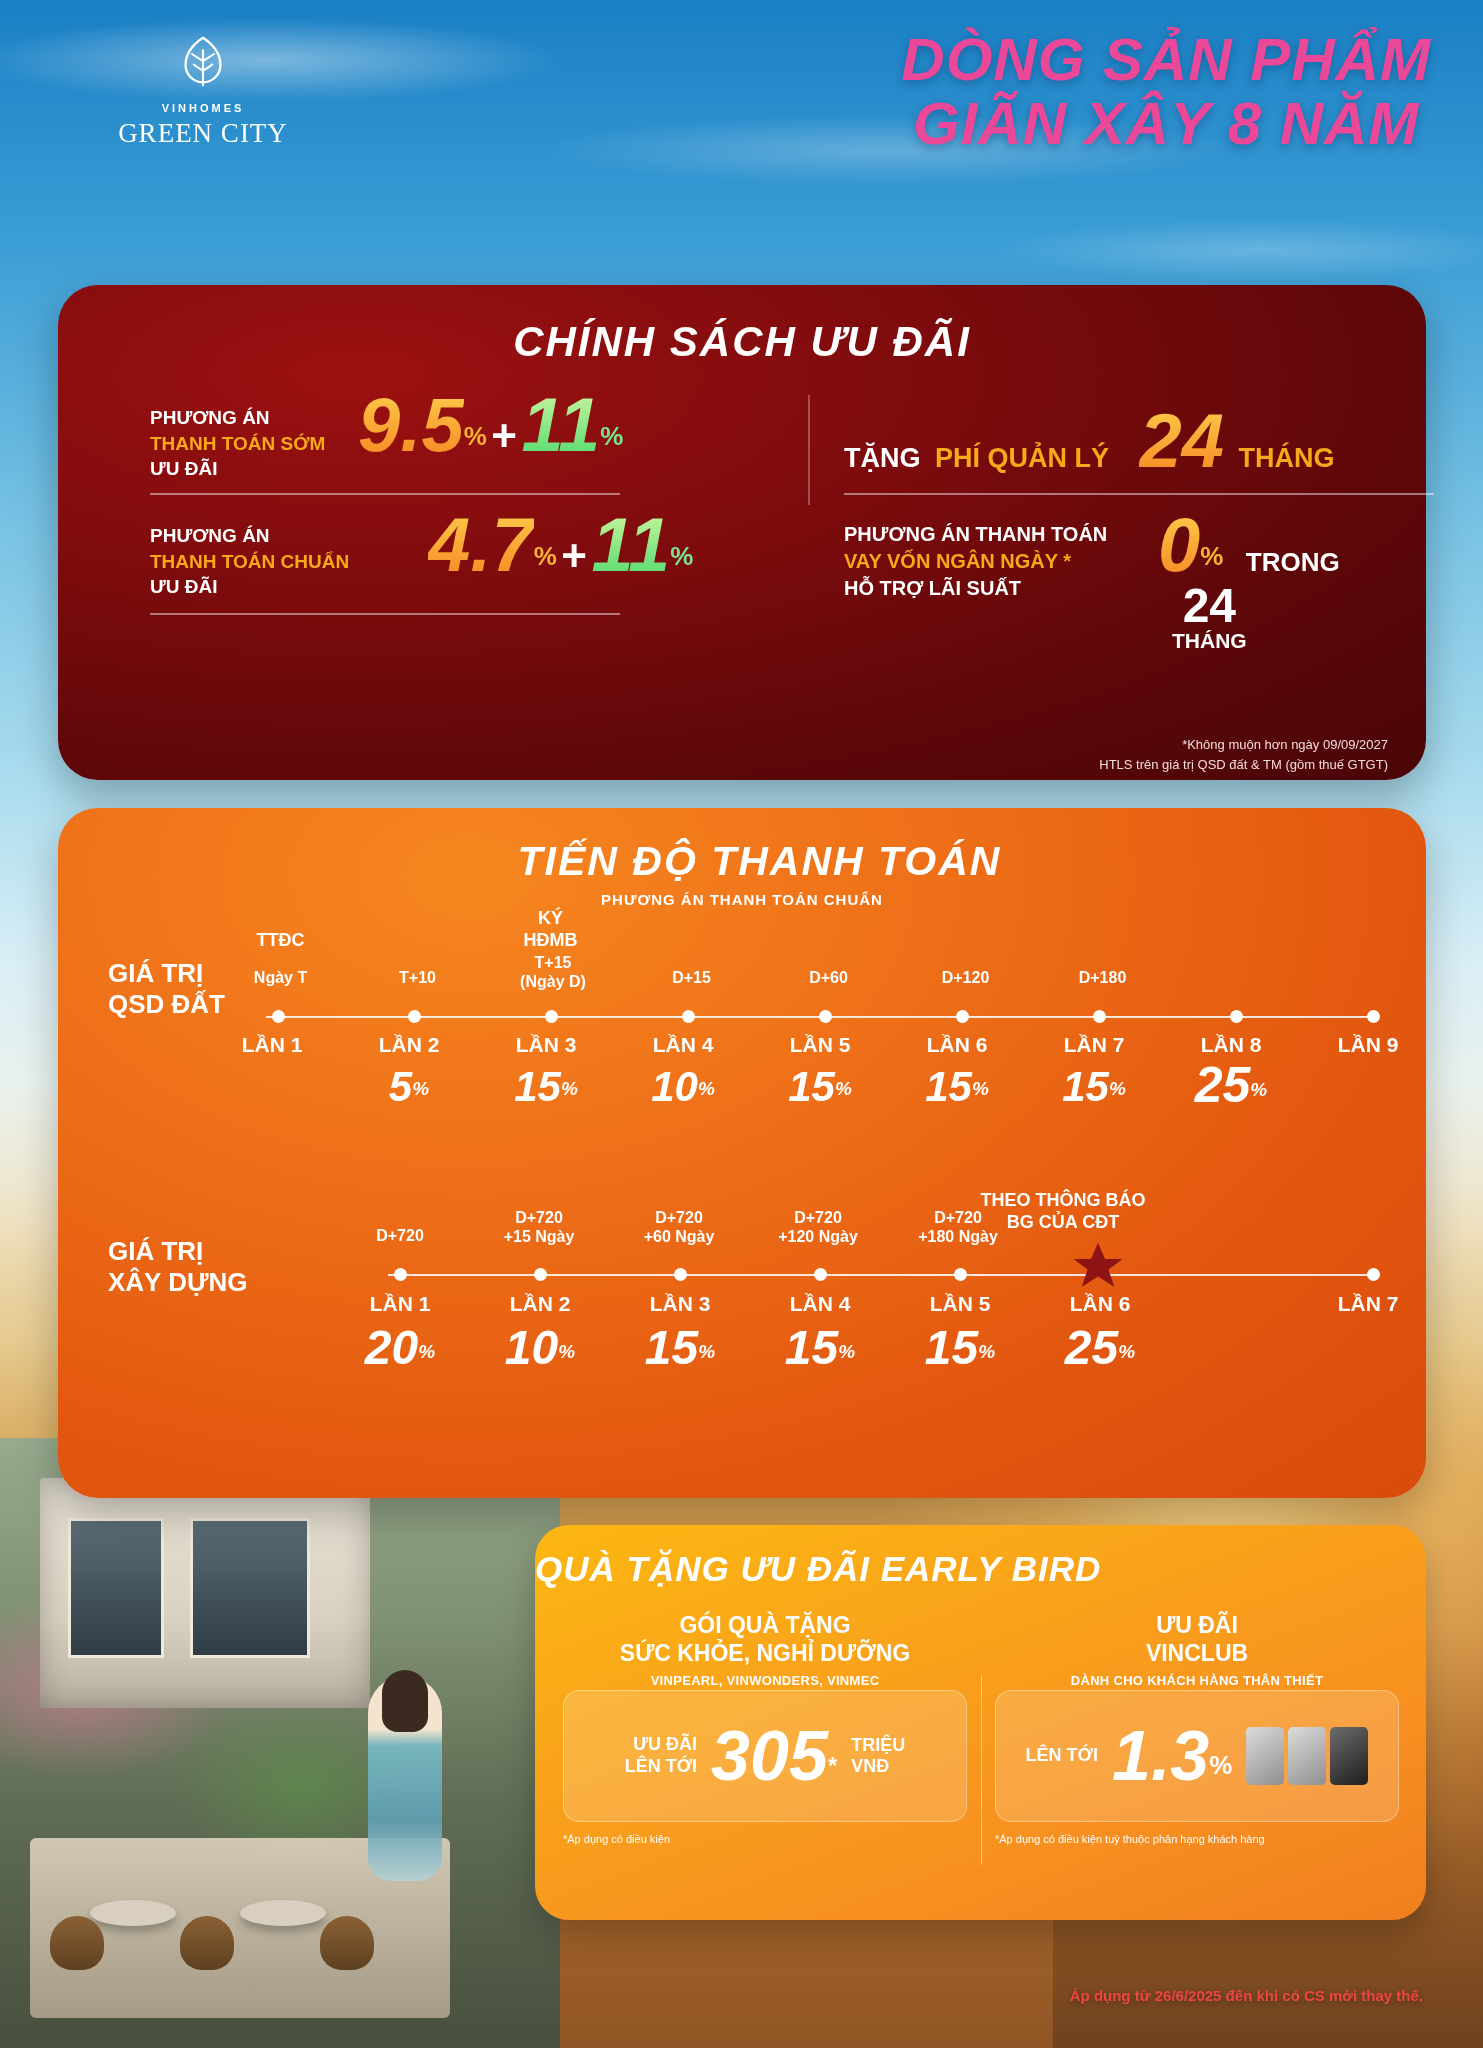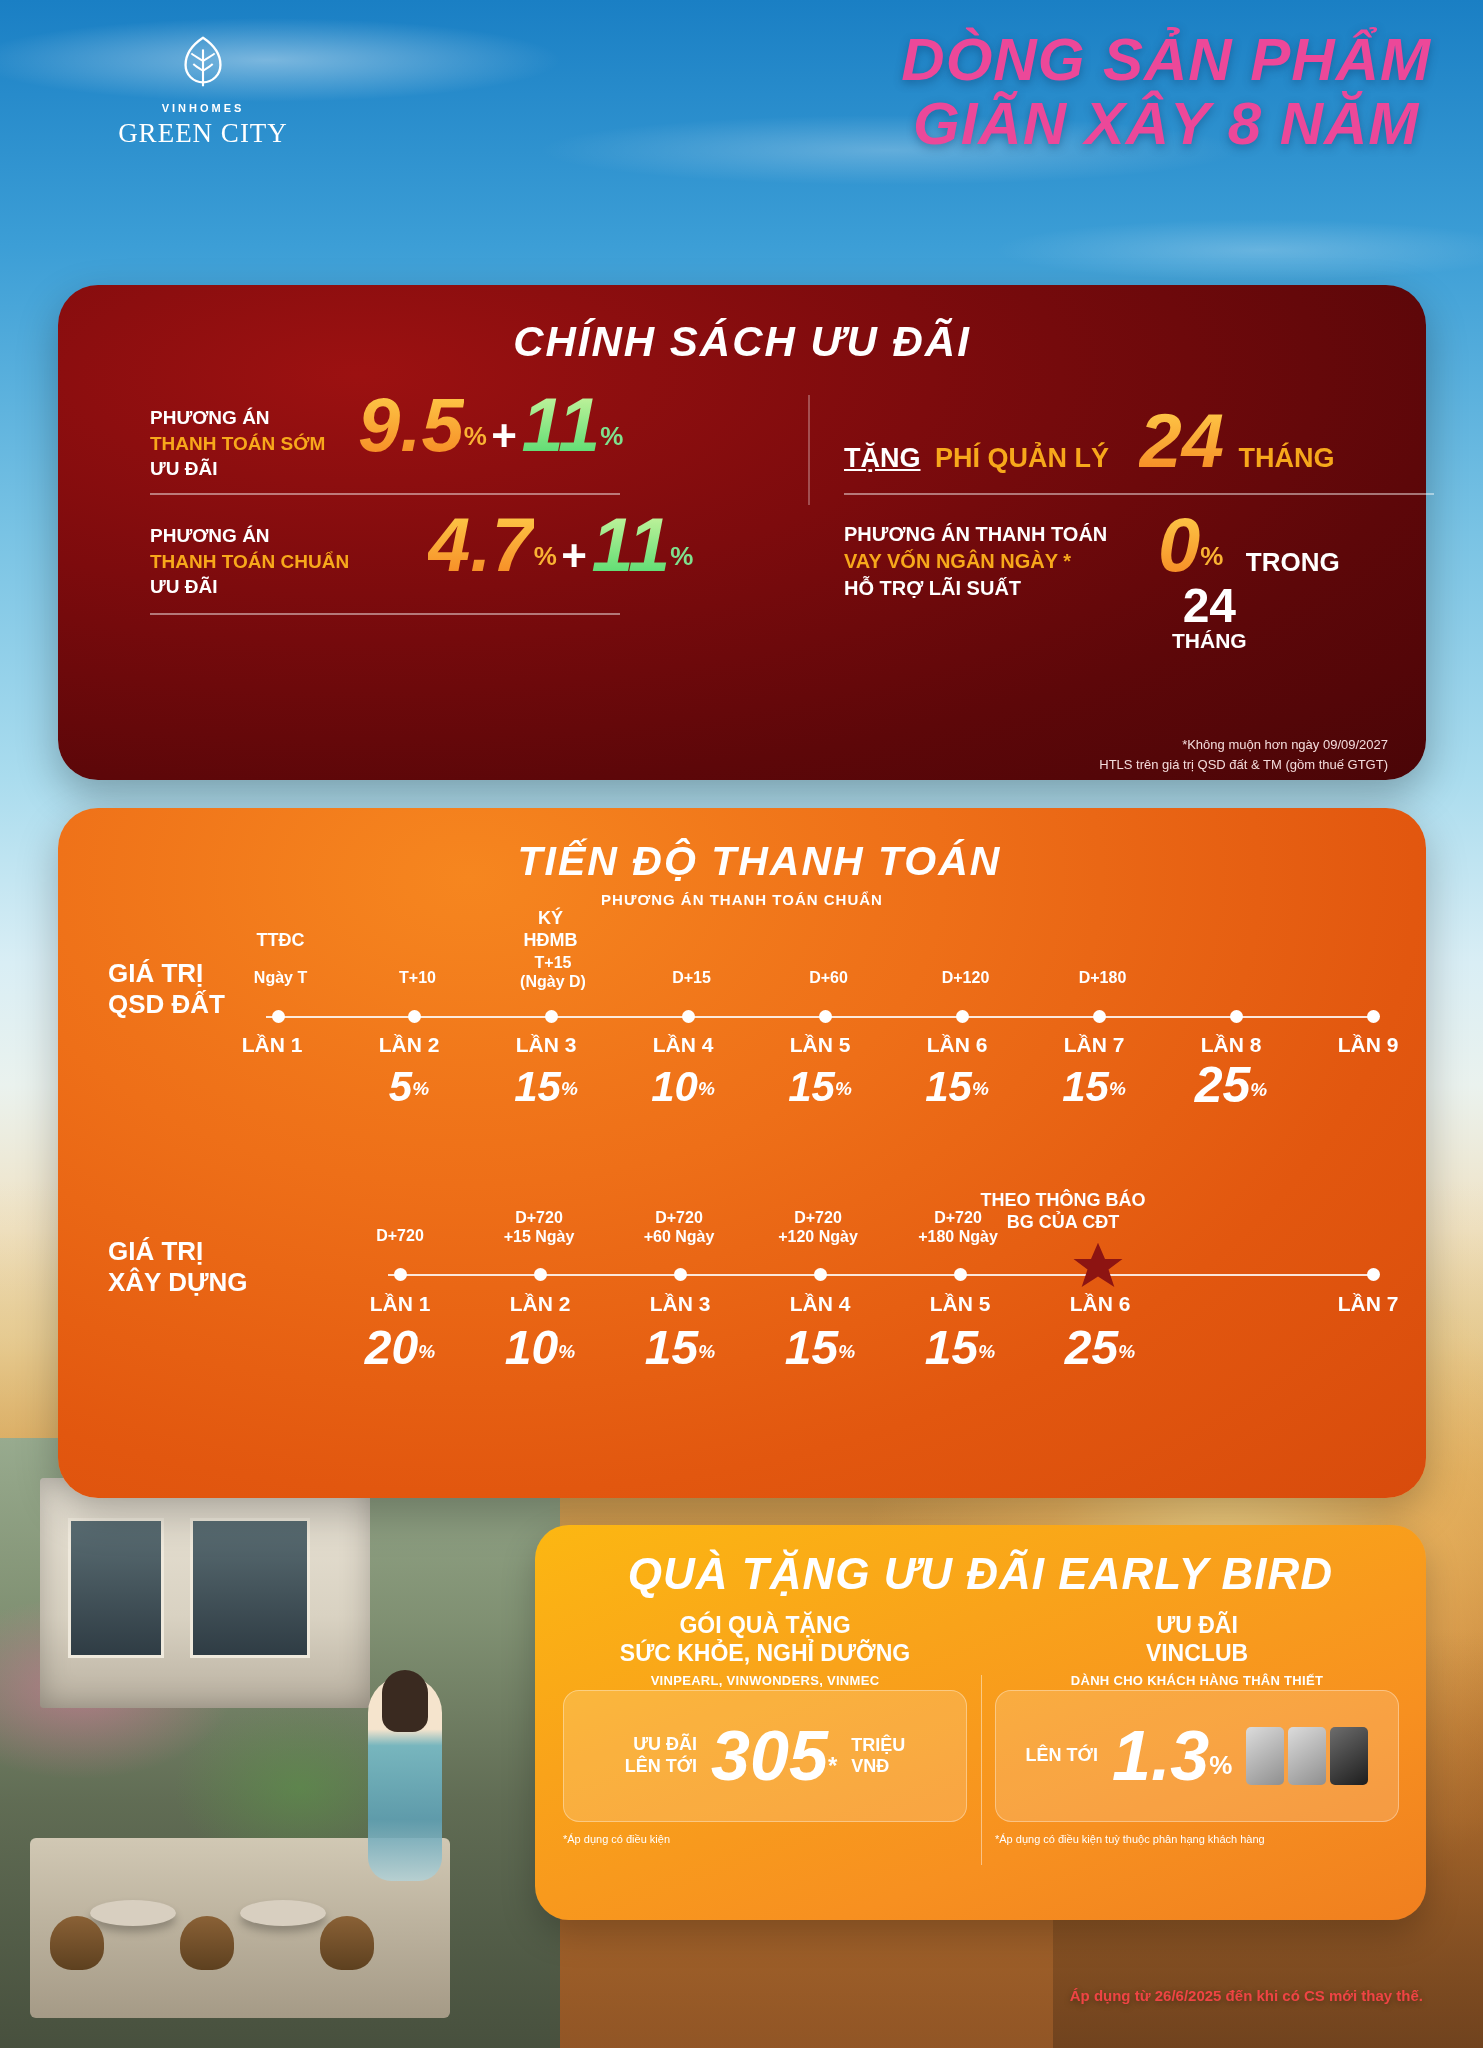--- a/index.html
+++ b/index.html
@@ -150,21 +150,21 @@
   .pct .v { font-size: 42px; }
   .pct .s { font-size: 19px; vertical-align: super; }
 
   
   .card-gift {
     position: absolute; left: 535px; top: 1525px; width: 891px; height: 395px;
     border-radius: 34px; color: #fff;
     background: linear-gradient(160deg, #fcb712 0%, #f9a31a 35%, #f79020 70%, #f07f1f 100%);
     box-shadow: 0 14px 34px rgba(0,0,0,0.22);
   }
-  .gift-title { text-align: center; margin-top: 24px; font-size: 44px; font-weight: 800; font-style: italic; letter-spacing: 1px; }
+  .gift-title { text-align: left; margin-top: 24px; font-size: 35px; font-weight: 800; font-style: italic; letter-spacing: 1px; }
   .gift-col { position: absolute; top: 86px; text-align: center; }
   .gift-h { font-size: 23px; font-weight: 800; line-height: 1.22; }
   .gift-s { font-size: 13px; font-weight: 600; margin-top: 6px; letter-spacing: 0.3px; }
   .gift-box {
     position: absolute; top: 165px; height: 132px; border-radius: 16px;
     background: rgba(255,255,255,0.16); border: 1px solid rgba(255,255,255,0.35);
     display: flex; align-items: center; justify-content: center; gap: 14px;
   }
   .gift-small { font-size: 18px; font-weight: 800; line-height: 1.2; text-align: right; }
   .gift-big { font-size: 70px; font-weight: 800; font-style: italic; line-height: 1; }
@@ -253,21 +253,21 @@
     <div class="pcell" style="left:370px; top:112px;">
       <span class="num-org">4.7</span><span class="sup sup-o">%</span>
       <span class="plus">+</span>
       <span class="num-grn">11</span><span class="sup sup-g">%</span>
     </div>
     <div class="underline" style="left:92px; top:218px; width:470px;"></div>
 
     <div class="underline" style="left:750px; top:0px; width:2px; height:110px; background:rgba(255,255,255,0.28);"></div>
 
     <div class="pcell" style="left:786px; top:8px;">
-      <span style="font-size:27px;font-weight:800;text-decoration:underline;">TẶNG</span>
+      <span style="font-size:27px;font-weight:800;">TẶNG</span>
       <span style="font-size:27px;font-weight:800;color:#f7a81b;margin-left:10px;">PHÍ QUẢN LÝ</span>
       <span class="num-org" style="margin-left:26px;">24</span>
       <span style="font-size:27px;font-weight:800;color:#f7a81b;margin-left:10px;">THÁNG</span>
     </div>
     <div class="underline" style="left:786px; top:98px; width:590px;"></div>
 
     <div class="pcell" style="left:786px; top:126px; width:310px;">
       <div class="plabel" style="font-size:20px;">
         <span>PHƯƠNG ÁN THANH TOÁN</span><br>
         <span class="hl">VAY VỐN NGÂN NGÀY *</span><br>

